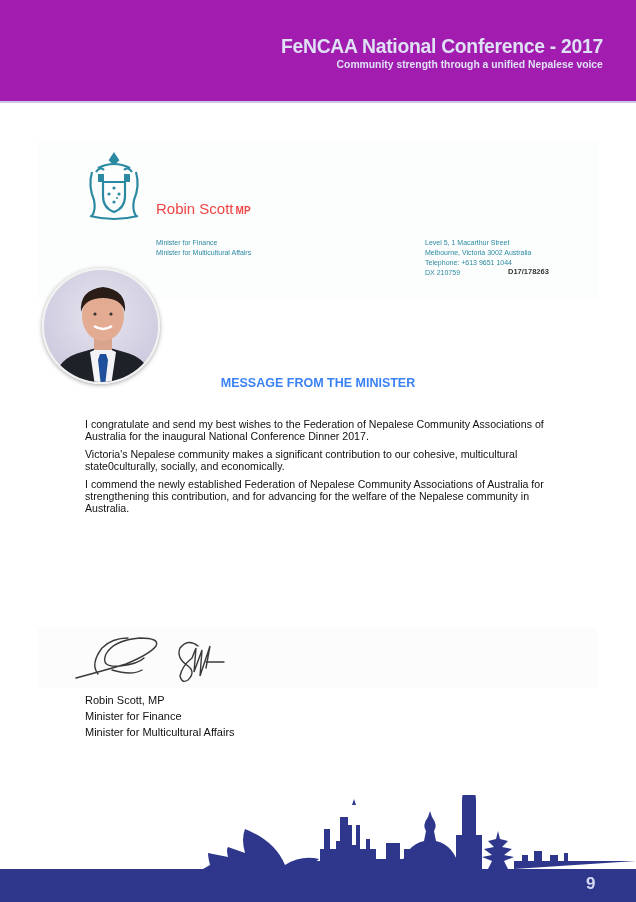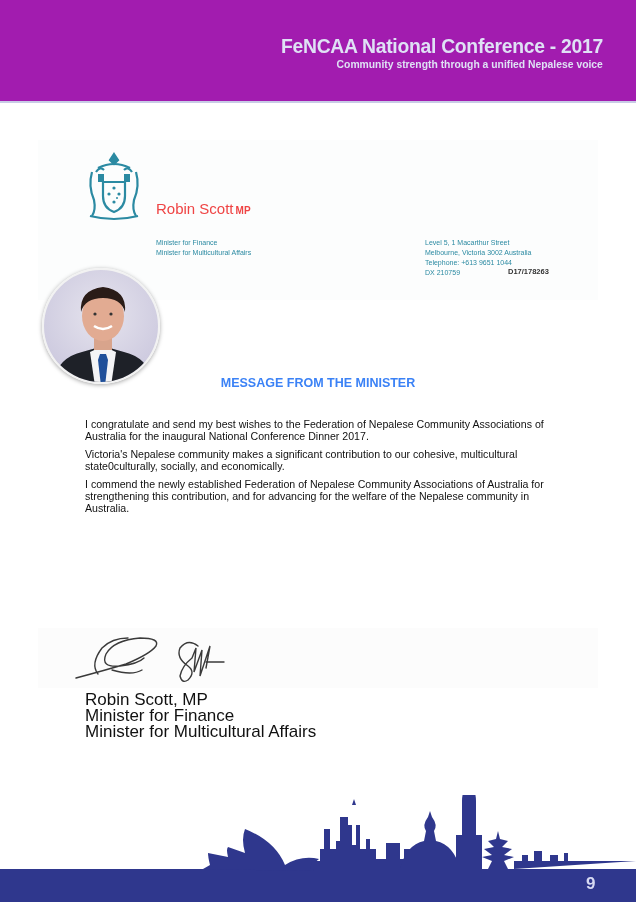--- a/index.html
+++ b/index.html
@@ -66,21 +66,21 @@
   .message-body p { margin-bottom: 6px; }
 
   .signature-area {
     position: absolute; left: 38px; top: 628px; width: 560px; height: 60px;
     background: #fcfcfc;
   }
   .signature { position: absolute; left: 34px; top: 6px; width: 180px; height: 50px; }
 
   .signoff {
     position: absolute; left: 85px; top: 692px;
-    font-size: 17px; line-height: 16px; color: #111;
+    font-size: 11px; line-height: 16px; color: #111;
   }
 
   .skyline { position: absolute; left: 0; top: 795px; width: 636px; height: 107px; }
   .page-number {
     position: absolute; left: 586px; top: 874px;
     font-weight: bold; font-size: 17px; color: #d6d9f2;
   }
 </style>
 </head>
 <body>

